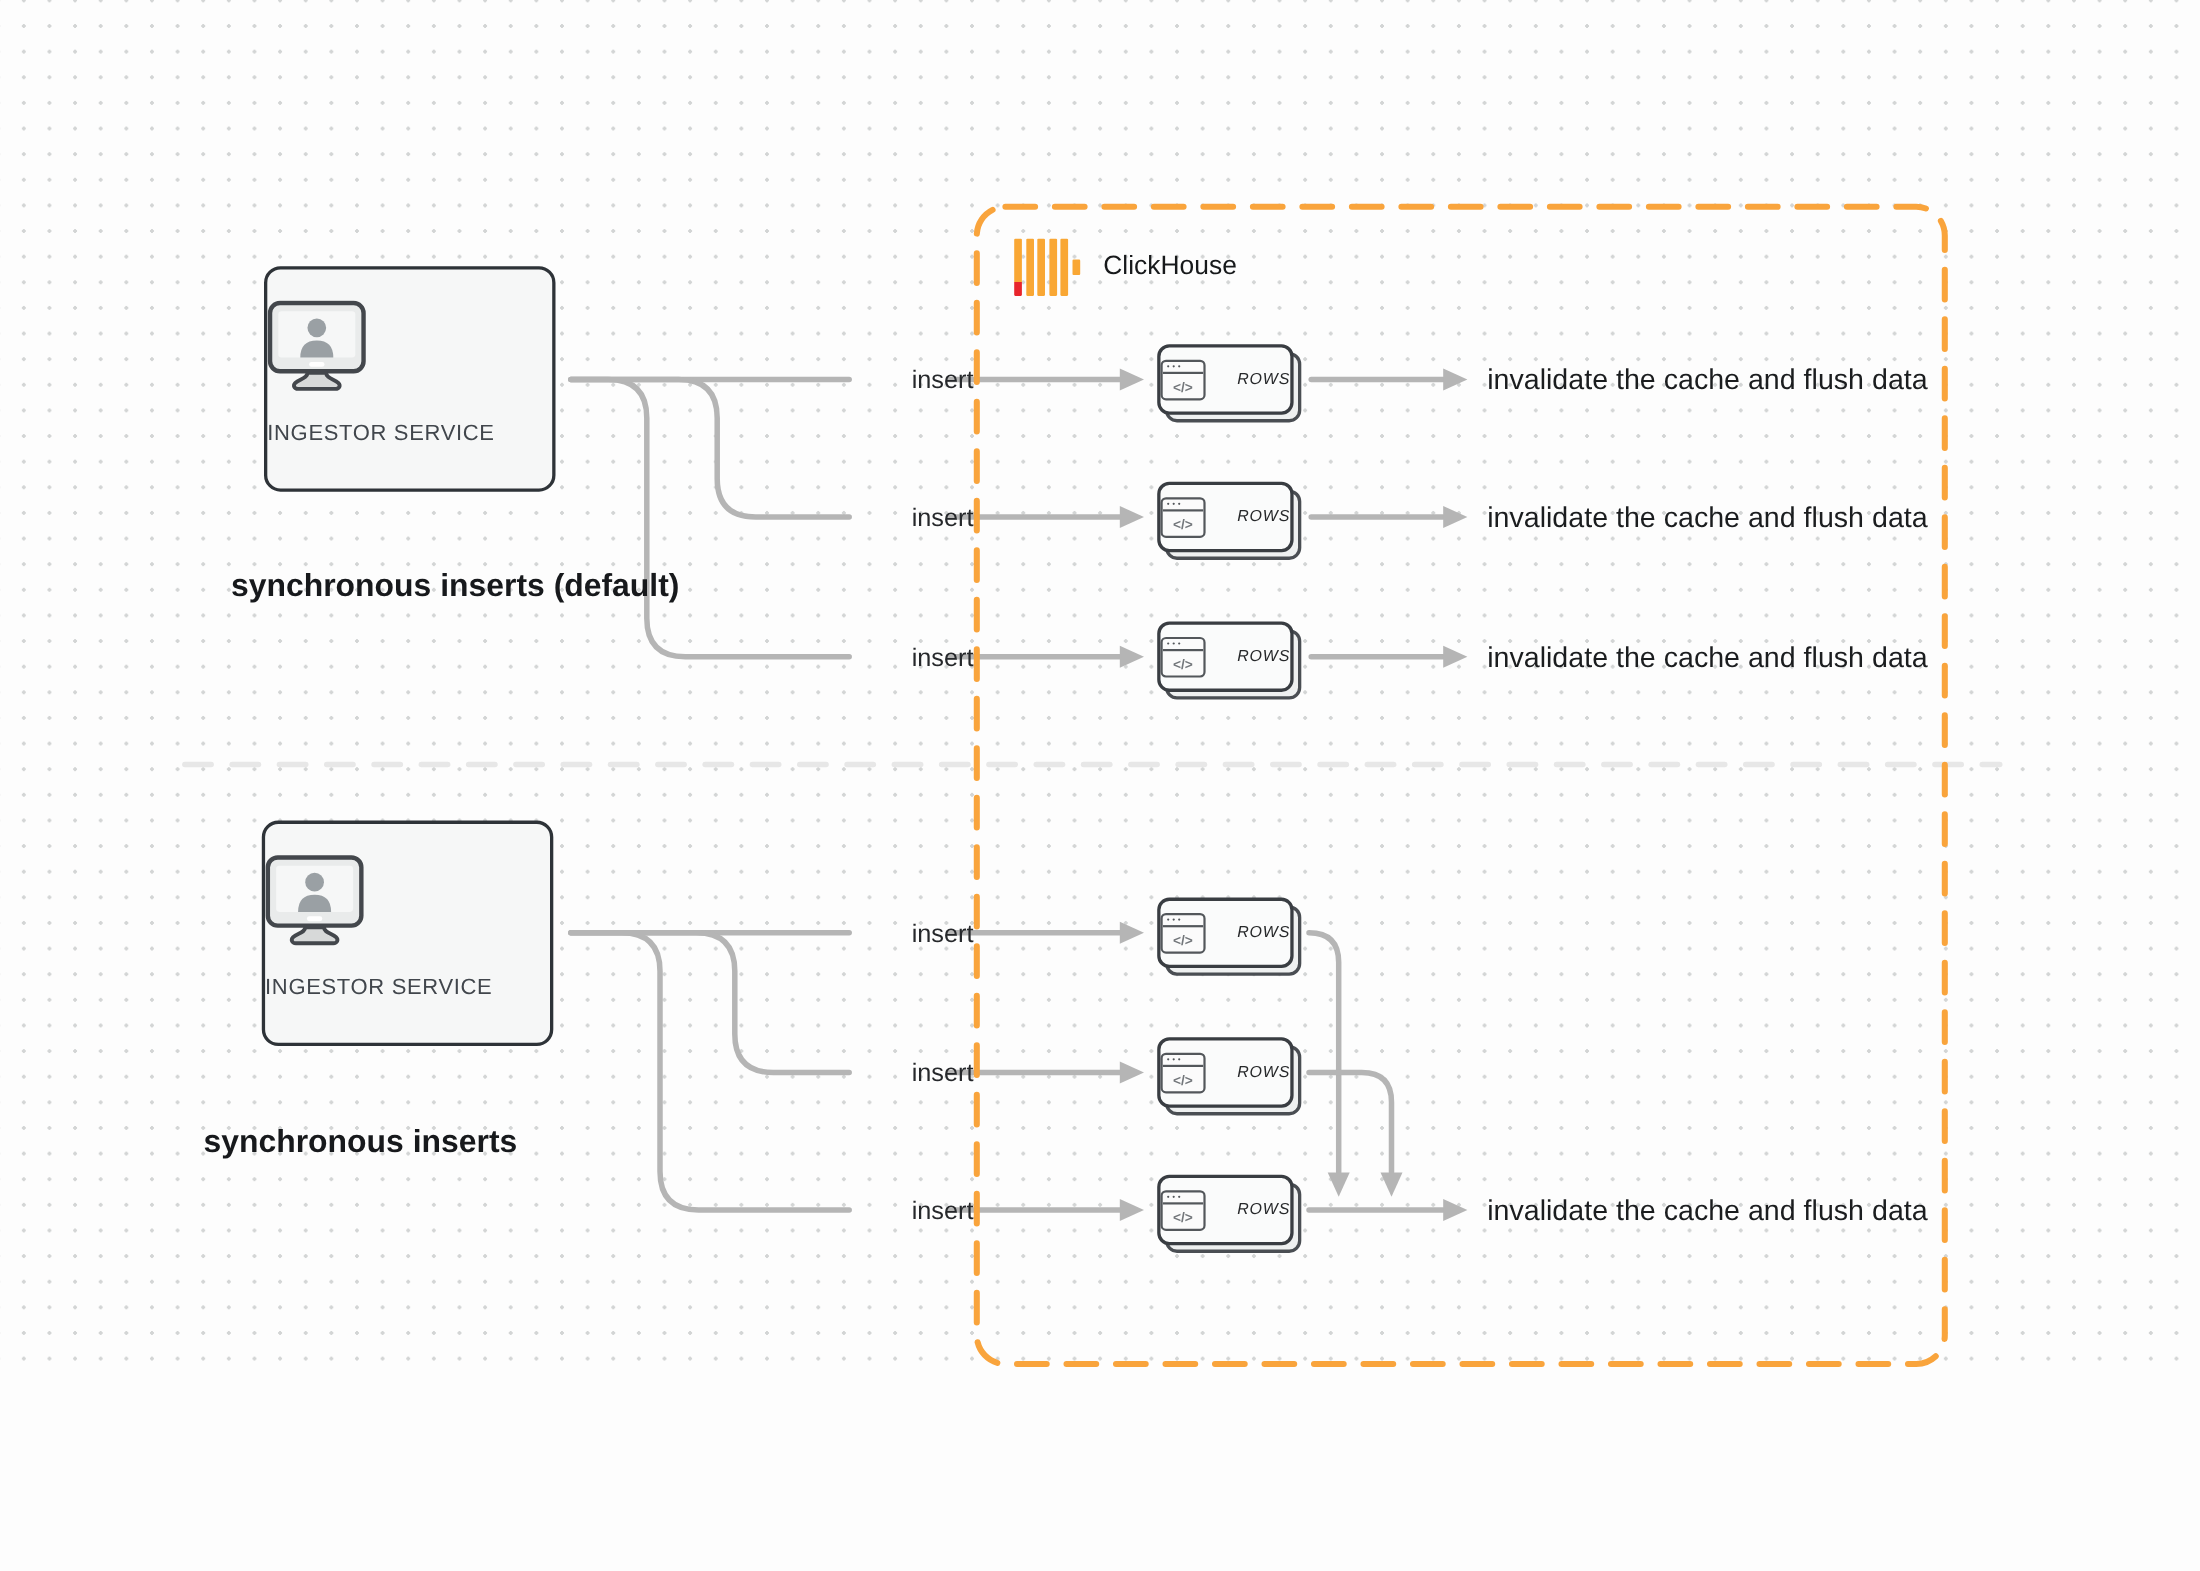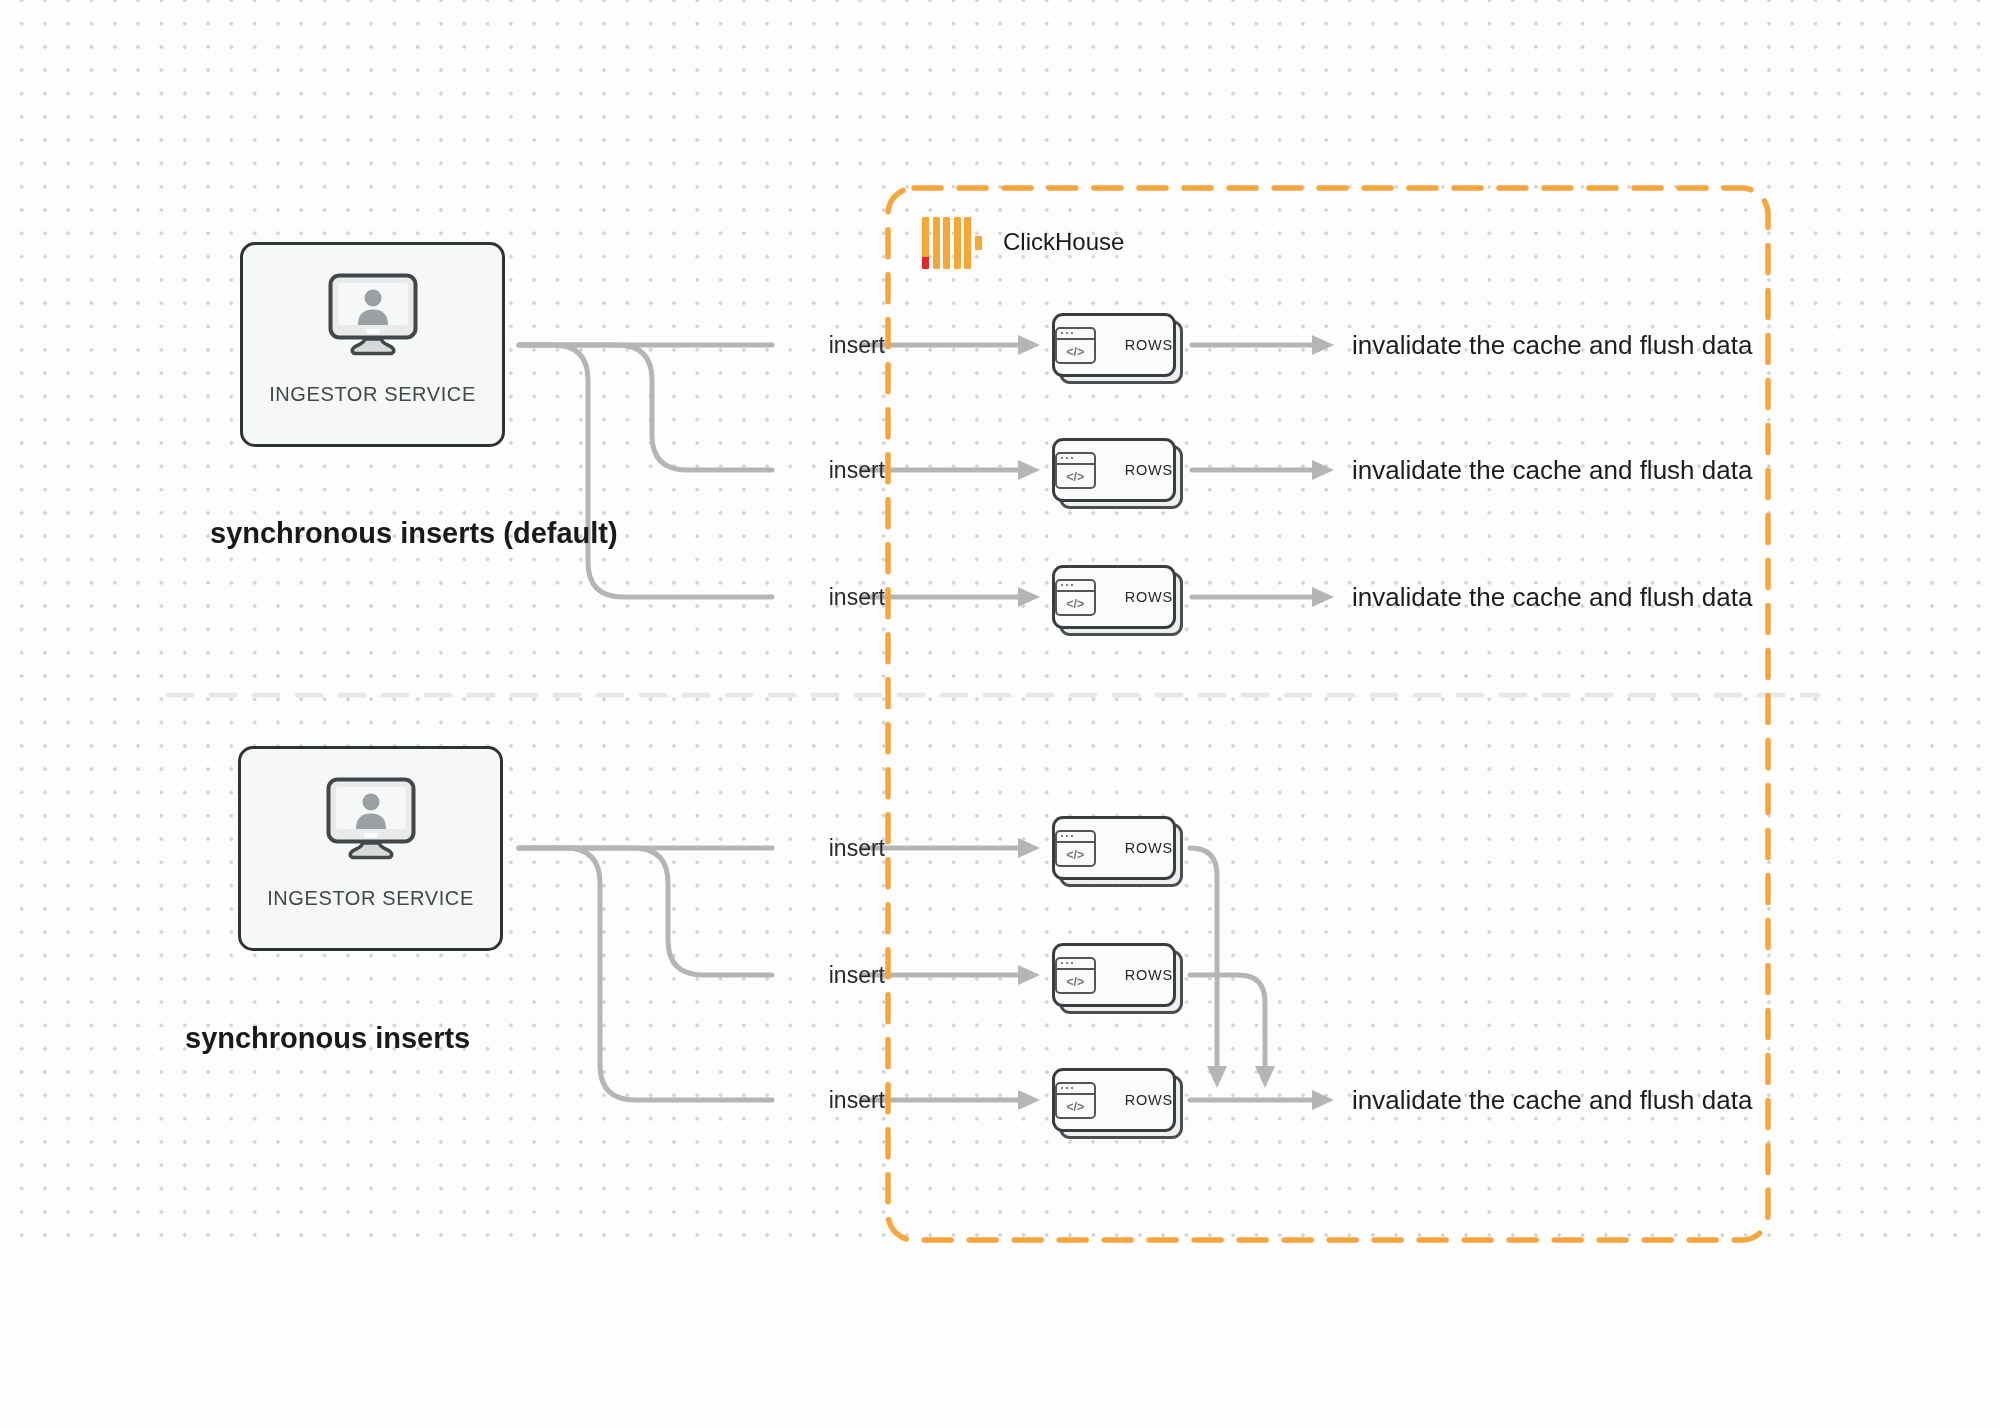--- a/index.html
+++ b/index.html
@@ -9,21 +9,21 @@
     background-color:#fdfdfd;
     background-image:radial-gradient(circle,#d3d5d5 1.6px,transparent 1.9px);
     background-size:23.3px 23.3px;
     background-position:10px 12px;
   }
   .layer{position:absolute;left:0;top:0;}
   
   .ingestor-box{
     position:absolute;width:265px;height:205px;background:#f6f7f7;
     border:3.5px solid #2e3338;border-radius:15px;box-sizing:border-box;
-    display:flex;flex-direction:column;align-items:center;padding-top:28px;
+    display:flex;flex-direction:column;align-items:flex-start;padding-top:28px;
   }
   .ingestor-label{
     margin-top:26px;font-size:20px;letter-spacing:.6px;color:#41464c;
     white-space:nowrap;
   }
   
   .section-label{
     position:absolute;width:365px;text-align:left;
     font-size:29px;font-weight:bold;color:#17191c;white-space:nowrap;
   }
@@ -63,21 +63,21 @@
   .browser-top{
     height:9px;border-bottom:2px solid #53575b;display:flex;gap:2.5px;
     align-items:center;padding-left:3.5px;
   }
   .browser-top span{width:2.6px;height:2.6px;background:#53575b;border-radius:50%;}
   .browser-body{
     height:24px;display:flex;align-items:center;justify-content:center;
     font-size:12.5px;font-weight:600;color:#73777b;
   }
   .rows-label{
-    font-size:14.5px;letter-spacing:.8px;color:#26282a;margin-left:16px;
+    font-style:italic;font-size:14.5px;letter-spacing:.8px;color:#26282a;margin-left:16px;
   }
 </style>
 </head>
 <body>
 
 <div class="stage">
 
   <svg class="layer" width="2000" height="1428" viewBox="0 0 2000 1428">
     <defs>
       <marker id="ah" viewBox="0 0 26 24" markerWidth="26" markerHeight="24" refX="2" refY="12" orient="auto" markerUnits="userSpaceOnUse">

